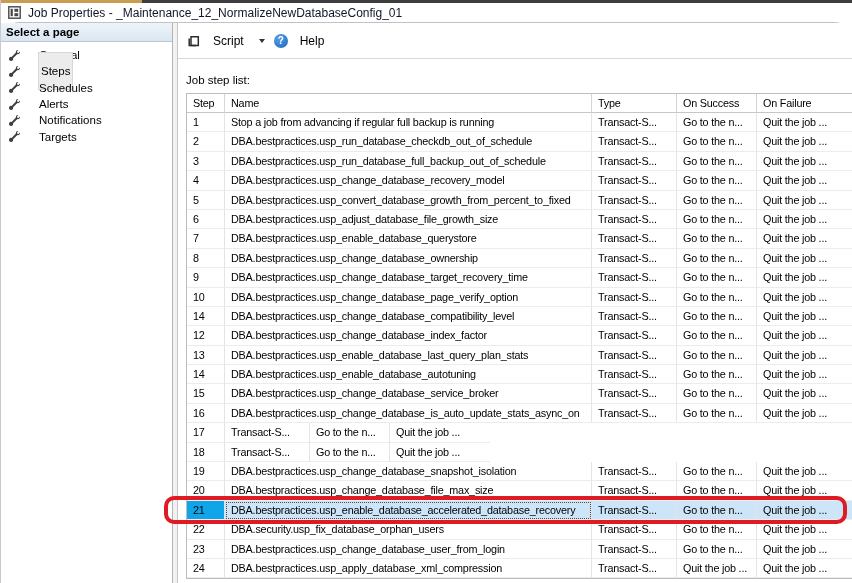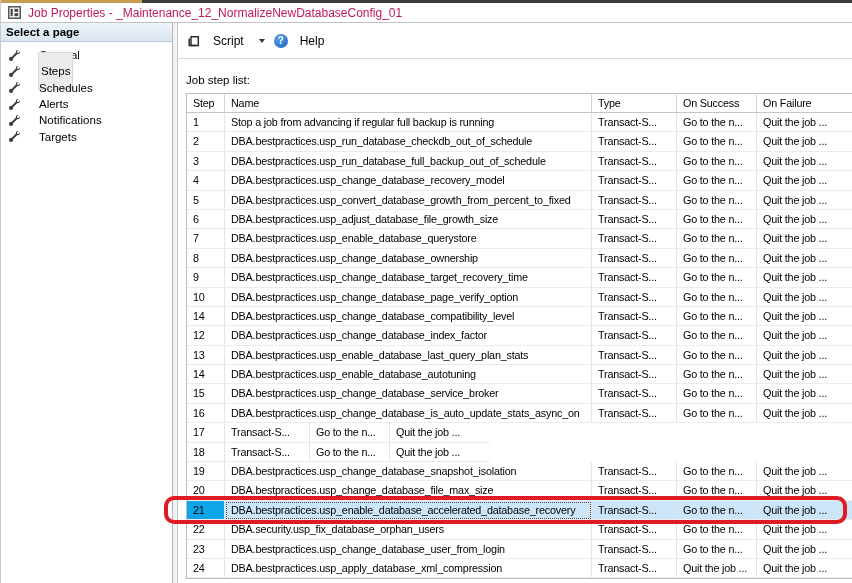--- a/index.html
+++ b/index.html
@@ -8,24 +8,24 @@
     position:relative; width:852px; height:583px; overflow:hidden;
     font-family:"Liberation Sans", sans-serif; font-size:11px; color:#000;
     background:#fff; border-left:1px solid #c9c9c9;
   }
   
   .top-strip { position:absolute; top:0; left:0; width:100%; height:3px; background:#3d3d40; }
   .top-strip .gold { position:absolute; top:0; left:0; width:141px; height:3px; background:#c89d52; }
   
   .titlebar { position:absolute; top:3px; left:0; width:100%; height:19px;
     display:flex; align-items:center; gap:7px; padding-left:7px; background:#fff; }
-  .titlebar .t-text { font-size:12px; color:#be185d; white-space:nowrap; }
+  .titlebar .t-text { font-size:12px; color:#0f172a; white-space:nowrap; }
   
   .body { position:absolute; top:22px; left:0; width:852px; height:561px;
-    display:flex; border-top:1px solid #c2c2c2; background:#fff; }
+    display:flex; border-top:1px solid #c2c2c2; background:#fff;border-radius:19px; }
   .sidebar { width:171px; height:100%; background:#fff; flex:none; }
   .sb-header { height:19px; line-height:18px; font-weight:bold; font-size:11.5px;
     padding-left:5px; background:linear-gradient(#eef4fa,#dbe6f1);
     border-bottom:1px solid #b9c7d6; }
   .sb-list { padding-top:5px; }
   .sb-item { display:flex; align-items:center; gap:19px; height:16.3px;
     padding-left:8px; cursor:default; }
   .sb-item .lbl { font-size:11.5px; }
   .sb-item.on .lbl { background:#ececec; outline:1px solid #d8d8d8; padding:12px 2px; }
   .wrench { display:inline-flex; width:11px; height:11px; flex:none; }

